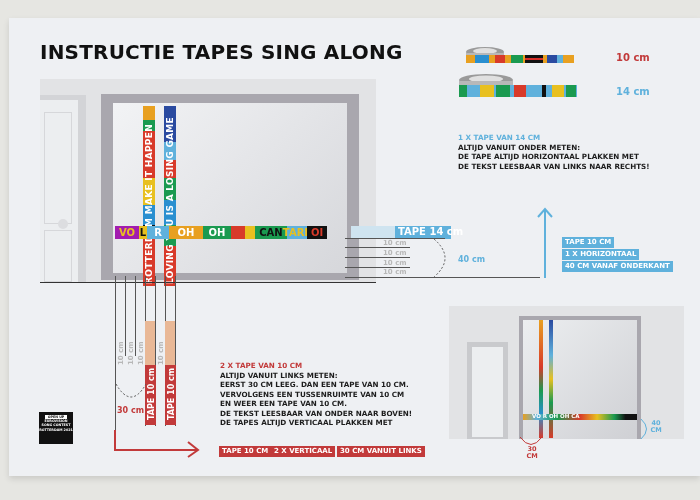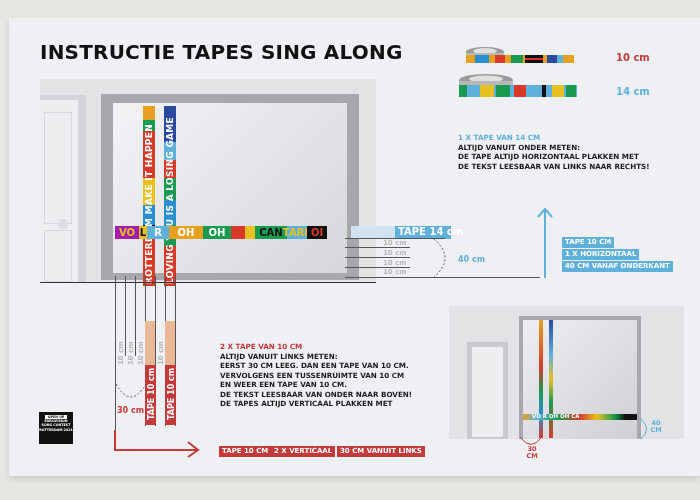--- a/index.html
+++ b/index.html
@@ -178,21 +178,21 @@
 <svg class="abs" style="left:115px;top:382px;" width="32" height="18">
   <path d="M1 2 Q16 28 31 2" fill="none" stroke="#555" stroke-width="1" stroke-dasharray="2,2"></path>
 </svg>
 <div class="abs bold red" style="left:117px;top:406px;font-size:8px;font-family:'DejaVu Sans',sans-serif;">30 cm</div>
 
 <svg class="abs" style="left:112px;top:430px;" width="90" height="28">
   <polyline points="3,0 3,20 85,20" fill="none" stroke="#c23a3a" stroke-width="2"></polyline>
   <polyline points="76,12 86,20 76,27" fill="none" stroke="#c23a3a" stroke-width="2"></polyline>
 </svg>
 
-<div class="instr" style="left:220px;top:342px;">
+<div class="instr" style="left:220px;top:361px;">
   <div class="red">2 X TAPE VAN 10 CM</div>
   <div>ALTIJD VANUIT LINKS METEN:</div>
   <div>EERST 30 CM LEEG. DAN EEN TAPE VAN 10 CM.</div>
   <div>VERVOLGENS EEN TUSSENRUIMTE VAN 10 CM</div>
   <div>EN WEER EEN TAPE VAN 10 CM.</div>
   <div>DE TEKST LEESBAAR VAN ONDER NAAR BOVEN!</div>
   <div>DE TAPES ALTIJD VERTICAAL PLAKKEN MET</div>
 </div>
 
 <div class="lbl-box" style="left:219px;top:446px;background:#c23a3a;">TAPE 10 CM</div>

